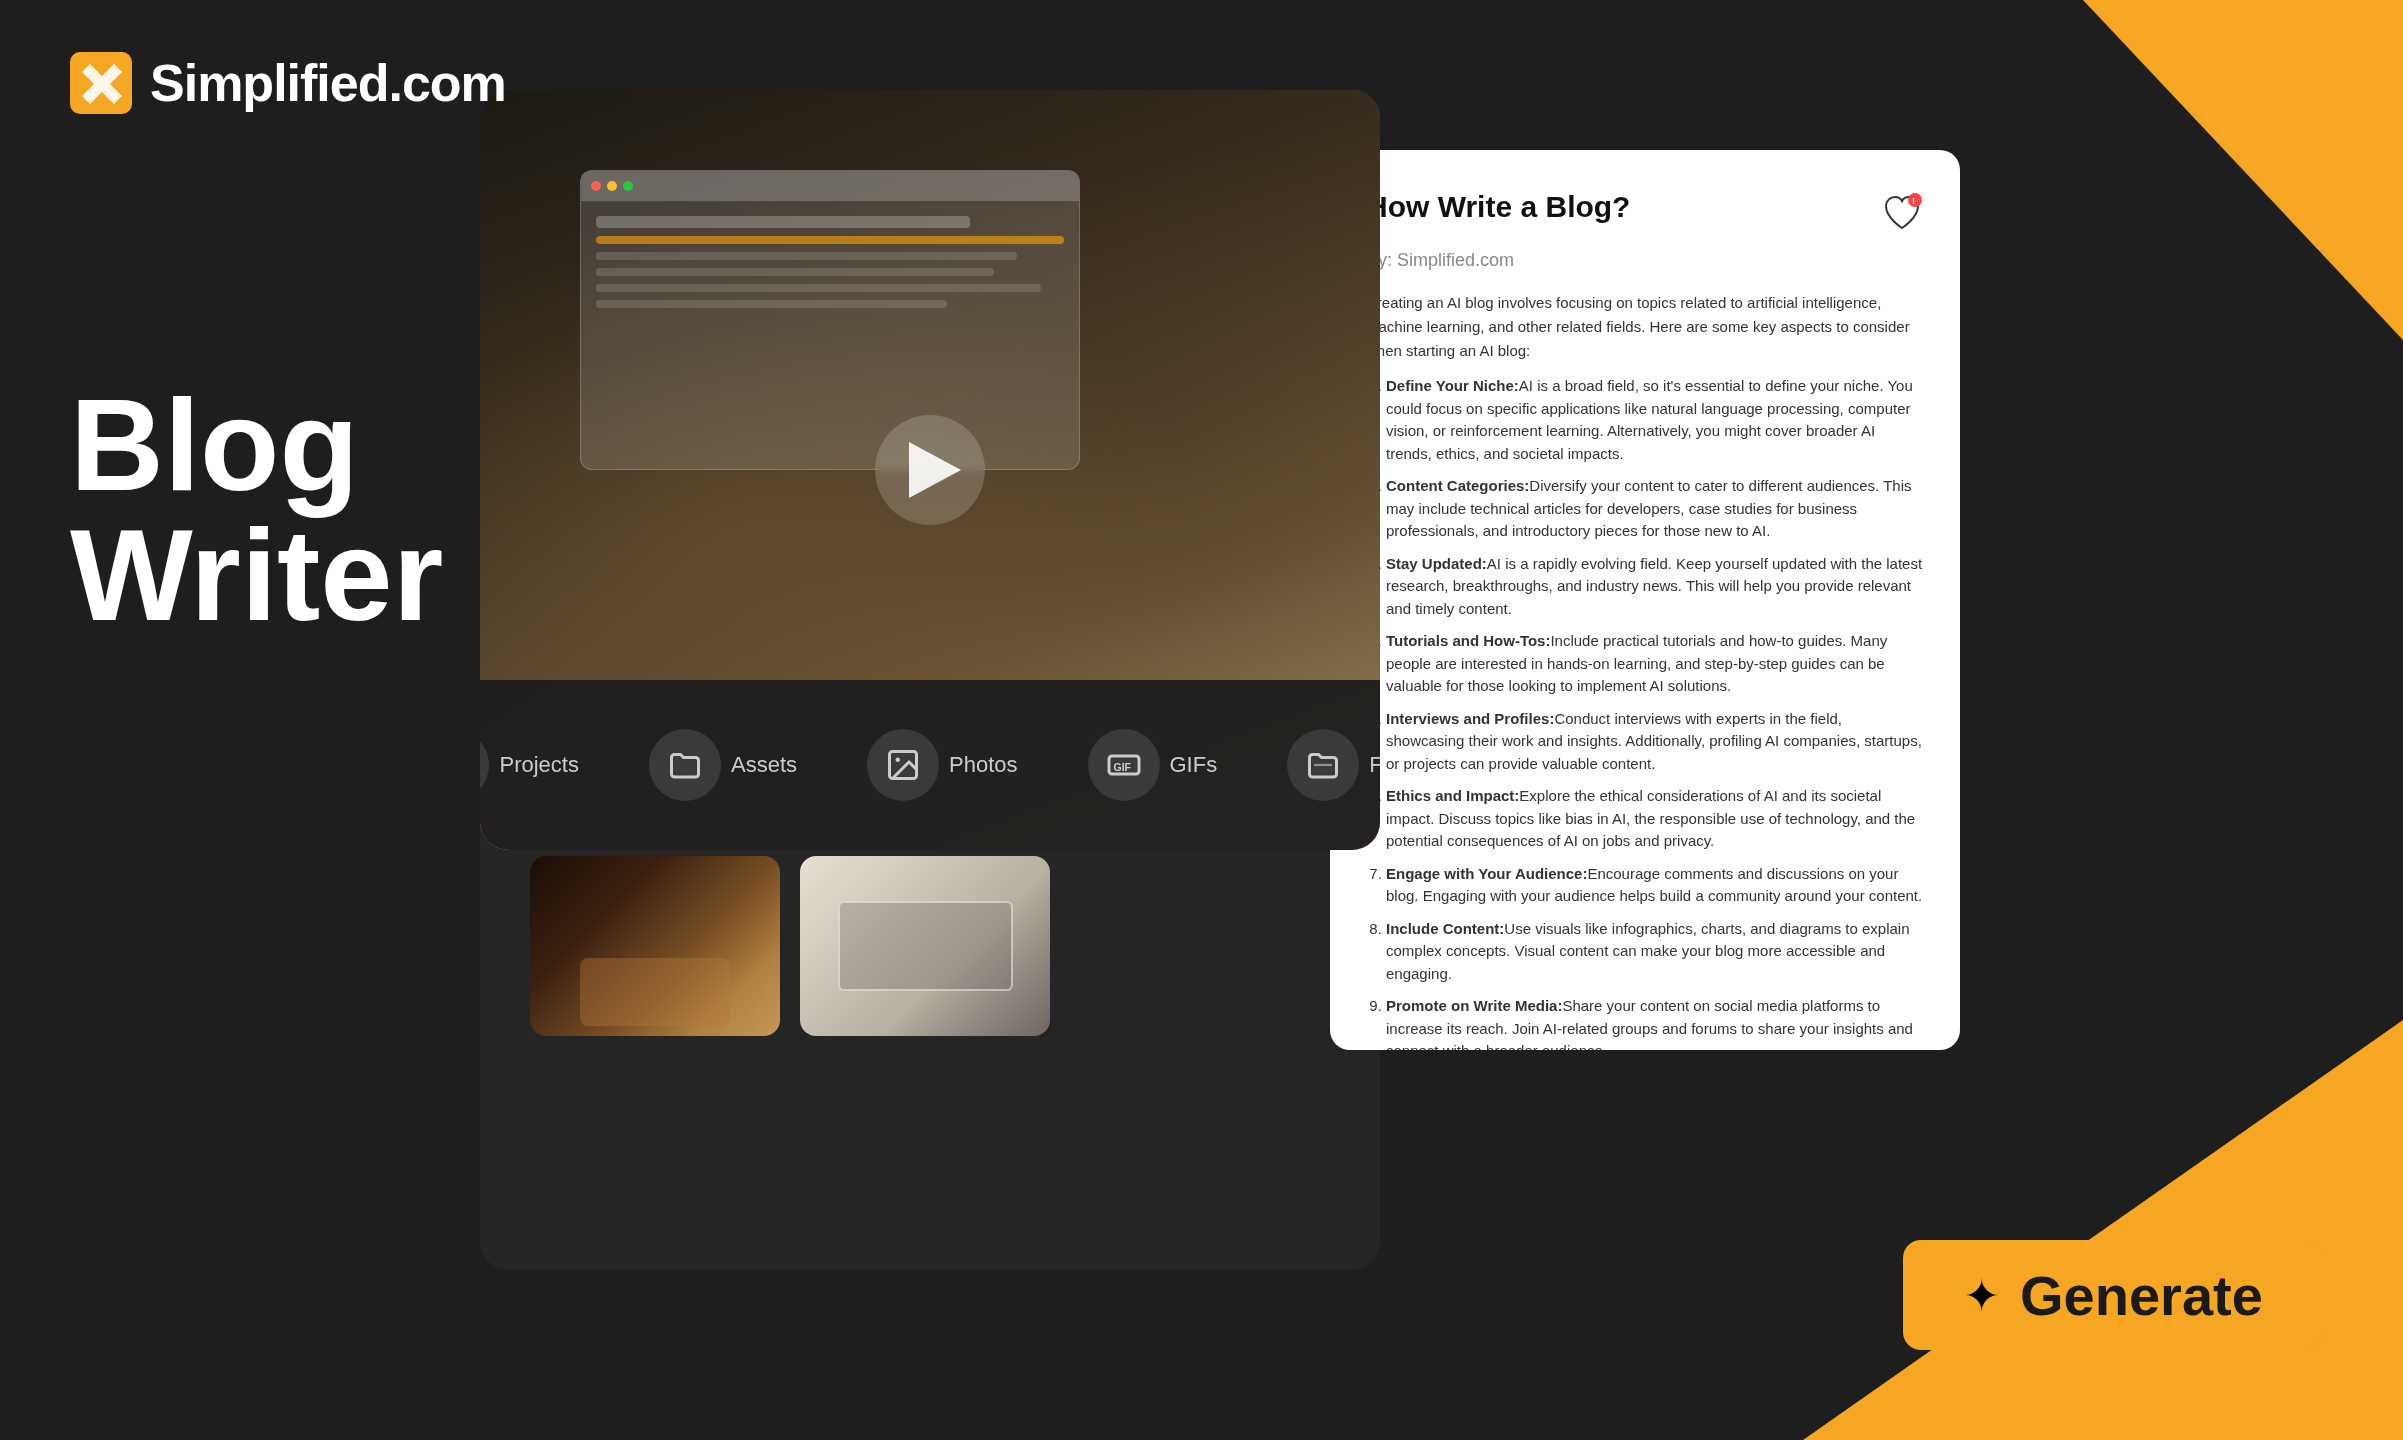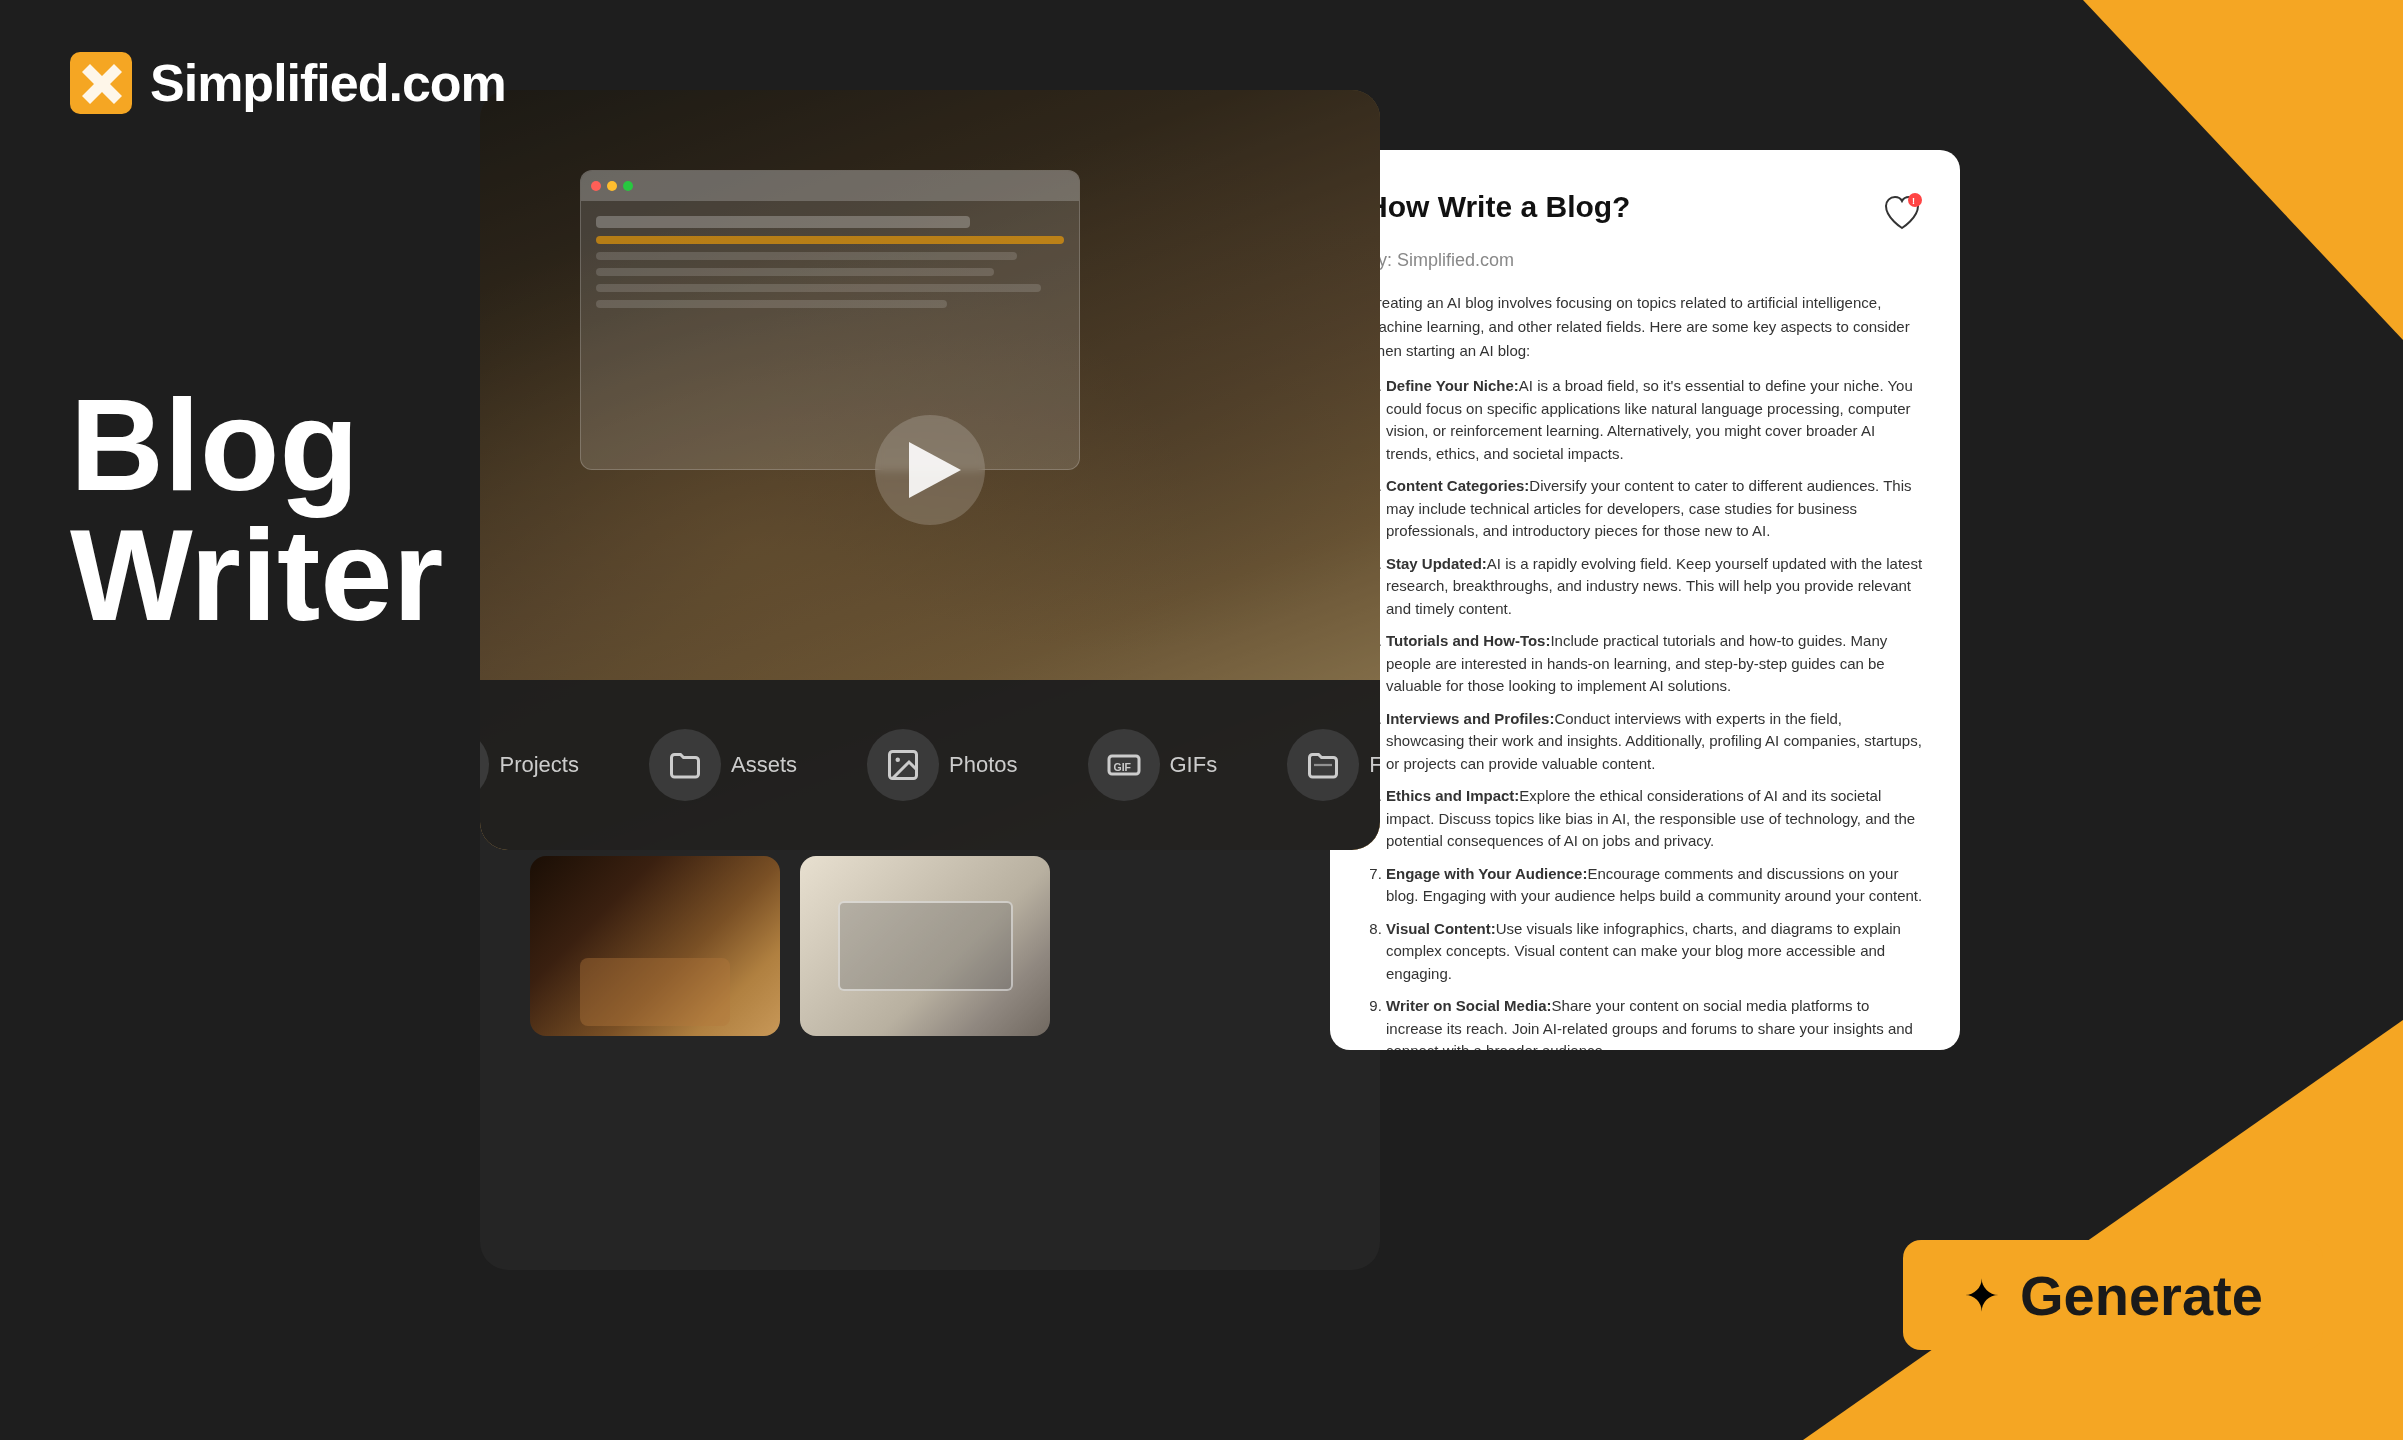--- a/index.html
+++ b/index.html
@@ -530,22 +530,22 @@
     <div class="blog-content">
       <p>Creating an AI blog involves focusing on topics related to artificial intelligence, machine learning, and other related fields. Here are some key aspects to consider when starting an AI blog:</p>
       <ol>
         <li><strong>Define Your Niche:</strong>AI is a broad field, so it's essential to define your niche. You could focus on specific applications like natural language processing, computer vision, or reinforcement learning. Alternatively, you might cover broader AI trends, ethics, and societal impacts.</li>
         <li><strong>Content Categories:</strong>Diversify your content to cater to different audiences. This may include technical articles for developers, case studies for business professionals, and introductory pieces for those new to AI.</li>
         <li><strong>Stay Updated:</strong>AI is a rapidly evolving field. Keep yourself updated with the latest research, breakthroughs, and industry news. This will help you provide relevant and timely content.</li>
         <li><strong>Tutorials and How-Tos:</strong>Include practical tutorials and how-to guides. Many people are interested in hands-on learning, and step-by-step guides can be valuable for those looking to implement AI solutions.</li>
         <li><strong>Interviews and Profiles:</strong>Conduct interviews with experts in the field, showcasing their work and insights. Additionally, profiling AI companies, startups, or projects can provide valuable content.</li>
         <li><strong>Ethics and Impact:</strong>Explore the ethical considerations of AI and its societal impact. Discuss topics like bias in AI, the responsible use of technology, and the potential consequences of AI on jobs and privacy.</li>
         <li><strong>Engage with Your Audience:</strong>Encourage comments and discussions on your blog. Engaging with your audience helps build a community around your content.</li>
-        <li><strong>Visual Content:</strong>Use visuals like infographics, charts, and diagrams to explain complex concepts. Visual content can make your blog more accessible and engaging.</li>
-        <li><strong>Writer on Social Media:</strong>Share your content on social media platforms to increase its reach. Join AI-related groups and forums to share your insights and connect with a broader audience.</li>
+        <li><strong>Include Content:</strong>Use visuals like infographics, charts, and diagrams to explain complex concepts. Visual content can make your blog more accessible and engaging.</li>
+        <li><strong>Promote on Write Media:</strong>Share your content on social media platforms to increase its reach. Join AI-related groups and forums to share your insights and connect with a broader audience.</li>
 
       </ol>
     </div>
   </div>
 
 </div>
 
 <button class="generate-btn">
   <span class="wand-icon">✦</span>
   <span class="generate-text">Generate</span>

